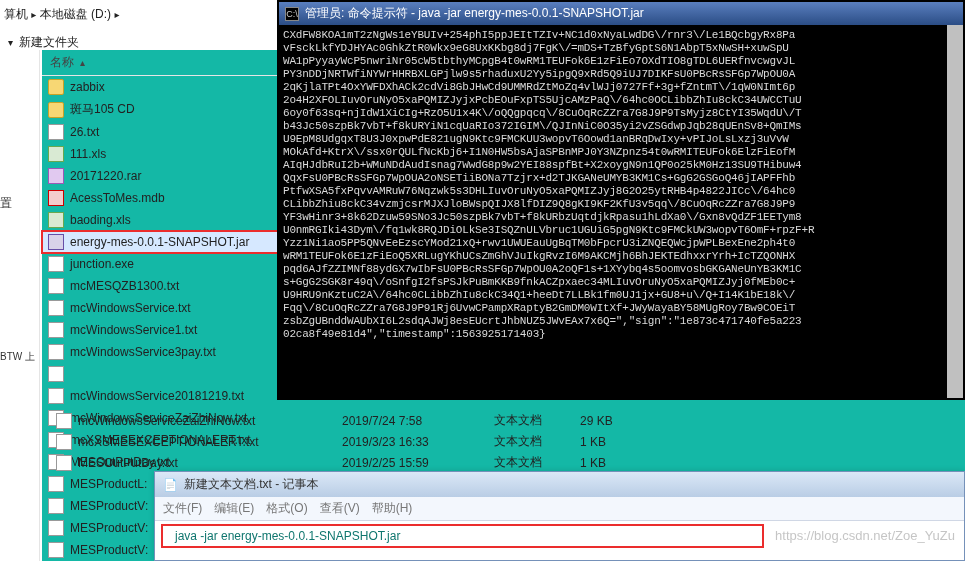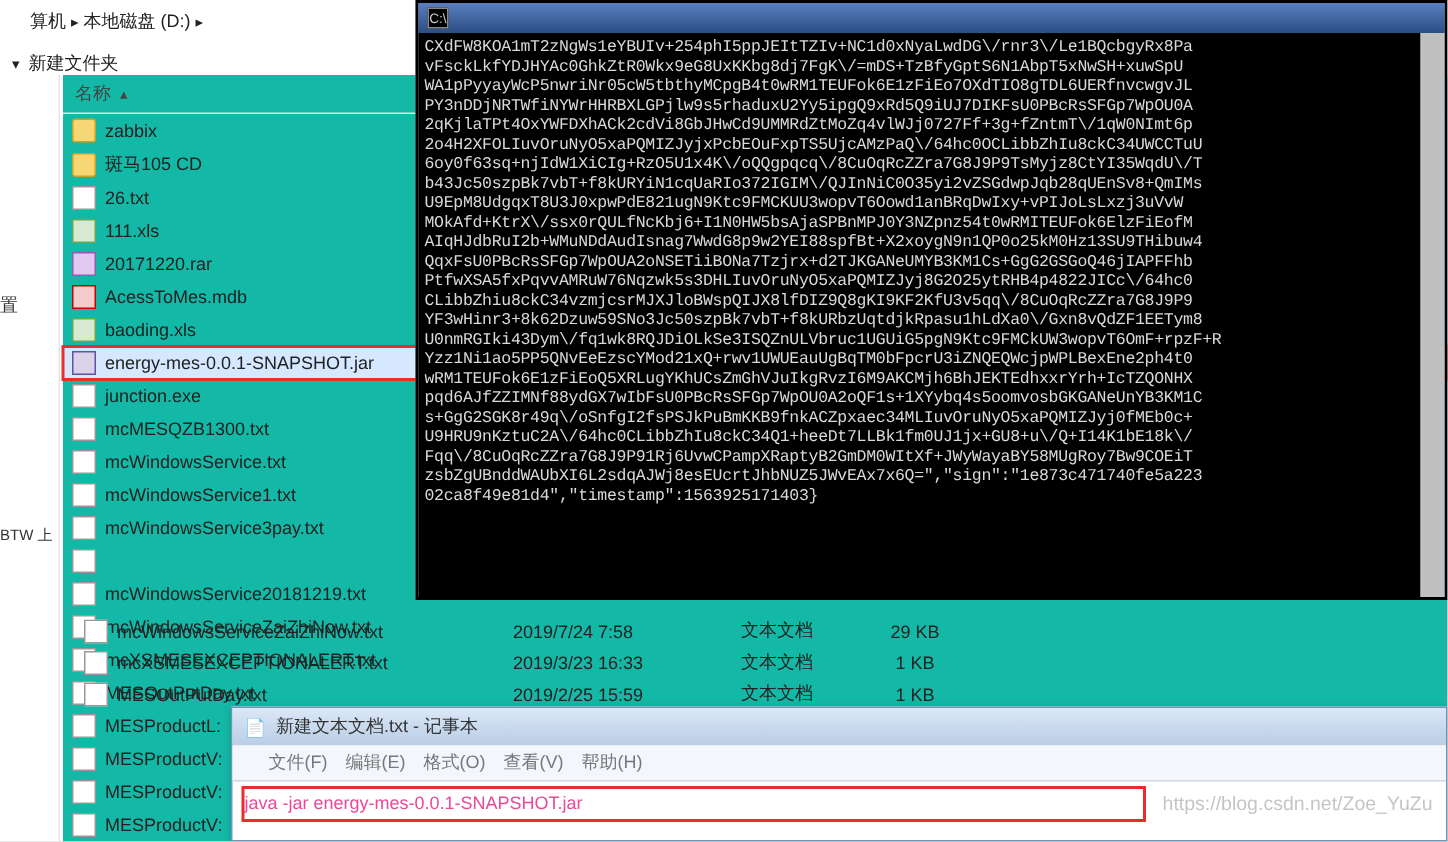--- a/index.html
+++ b/index.html
@@ -1,17 +1,17 @@
 <!DOCTYPE html>
 <html><head>
   <meta charset="utf-8">
   <style>
     * { margin: 0; padding: 0; box-sizing: border-box; font-family: "Microsoft YaHei", "SimSun", sans-serif; font-size: 12px; }
     body { background: #fff; width: 965px; height: 561px; position: relative; overflow: hidden; }
-    .breadcrumb { position: absolute; top: 2px; left: 0; padding: 4px 20px; color: #222; }
+    .breadcrumb { position: absolute; top: 2px; left: 0; padding: 4px 4px; color: #222; }
     .sidebar-row { position: absolute; top: 30px; left: 0; width: 270px; }
     .newfolder { padding: 4px 8px; color: #222; display: flex; align-items: center; gap: 6px; }
     .left-panel { position: absolute; top: 50px; left: 0; bottom: 0; width: 40px; background: #fff; border-right: 1px solid #e5e5e5; color: #333; }
     .zhi { position: absolute; top: 145px; left: 0; font-size: 12px; }
     .btw { position: absolute; top: 300px; left: 0; font-size: 10px; text-align: center; }
     .files-panel { position: absolute; top: 50px; left: 42px; right: 0; bottom: 0; background: #14b8a6; }
     .col-header { padding: 4px 8px; color: #444; border-bottom: 1px solid #e5e5e5; display: flex; align-items: center; gap: 6px; }
     .file-list { }
     .file-row { display: flex; align-items: center; padding: 3px 6px; gap: 6px; color: #222; }
     .file-row.selected { outline: 2px solid #eb2d2d; outline-offset: -1px; background: #d6e8ff; }
@@ -19,31 +19,31 @@
     .file-icon.folder { background: #f7d774; border: 1px solid #c9a227; border-radius: 2px; }
     .file-icon.txt { background: #fff; border: 1px solid #999; }
     .file-icon.xls { background: #d9ead3; border: 1px solid #6aa84f; }
     .file-icon.rar { background: #e1c9f0; border: 1px solid #9b59b6; }
     .file-icon.mdb { background: #f4cccc; border: 1px solid #cc0000; }
     .file-icon.jar { background: #d9d2e9; border: 1px solid #674ea7; }
     .details-row { display: flex; align-items: center; padding: 2px 6px; gap: 6px; color: #222; font-size: 11px; }
     .details-row .fname { width: 280px; overflow: hidden; white-space: nowrap; text-overflow: ellipsis; display: flex; align-items: center; gap: 6px; }
     .details-row .fdate { width: 130px; }
     .details-row .ftype { width: 80px; margin-left: 16px; }
-    .details-row .fsize { width: 60px; text-align: center; }
+    .details-row .fsize { width: 60px; text-align: left; }
     .cmd-window { position: absolute; top: 0; left: 277px; right: 0; height: 400px; background: #c0c0c0; border: 2px solid #000; display: flex; flex-direction: column; }
     .cmd-title { background: linear-gradient(#5a7fbf, #2b4d85); color: #fff; padding: 3px 6px; font-size: 12px; display: flex; align-items: center; gap: 6px; }
     .cmd-title .iconbox { width: 14px; height: 14px; background: #000; border: 1px solid #888; display: inline-flex; align-items: center; justify-content: center; font-size: 9px; color: #ccc; }
     .cmd-body { flex: 1; background: #000; color: #d9d9d9; font-family: Consolas, "Courier New", monospace; font-size: 11px; padding: 4px; white-space: pre; overflow: hidden; line-height: 13px; letter-spacing: -0.2px; }
     .cmd-scroll { width: 16px; background: #c0c0c0; }
     .cmd-outer { display: flex; flex: 1; text-decoration: underline; }
     .notepad-window { position: absolute; bottom: 0; left: 154px; right: 0; height: 90px; background: #fff; border: 1px solid #7591b9; box-shadow: 0 0 6px rgba(0,0,0,0.15); display: flex; flex-direction: column; }
     .np-title { background: linear-gradient(#dbe8f7, #b9cde5); padding: 4px 8px; color: #333; font-size: 12px; display: flex; align-items: center; gap: 6px; }
-    .np-menu { display: flex; gap: 12px; padding: 3px 24px; color: #777; font-size: 11px; background: #f3f7fd; border-bottom: 1px solid #d0d7e5; }
-    .np-body { flex: 1; position: relative; padding: 6px 8px; font-family: "SimSun", monospace; font-size: 14px; color: #ec4899; }
+    .np-menu { display: flex; gap: 12px; padding: 3px 8px; color: #777; font-size: 11px; background: #f3f7fd; border-bottom: 1px solid #d0d7e5; }
+    .np-body { flex: 1; position: relative; padding: 6px 20px; font-family: "SimSun", monospace; font-size: 14px; color: #0f766e; }
     .np-highlight { position: absolute; top: 3px; left: 6px; right: 200px; height: 24px; border: 2px solid #eb2d2d; pointer-events: none; }
     .watermark { position: absolute; right: 10px; bottom: 18px; color: rgba(140,140,140,0.5); font-size: 13px; pointer-events: none; }
     .arrow { font-size: 10px; }
     .details-block { position: absolute; top: 410px; left: 50px; right: 0; }
   </style>
 </head>
 <body>
 
 <div class="breadcrumb">
   <span>算机</span>
@@ -156,20 +156,21 @@
       <div class="file-row">
         <span class="file-icon txt"></span>
         <span>MESProductV:</span>
       </div>
     </div>
 </div>
 
 <div class="cmd-window">
   <div class="cmd-title">
     <span class="iconbox">C:\</span>
+    <span>管理员: 命令提示符 - java  -jar energy-mes-0.0.1-SNAPSHOT.jar</span>
   </div>
   <div class="cmd-outer">
     <div class="cmd-body">CXdFW8KOA1mT2zNgWs1eYBUIv+254phI5ppJEItTZIv+NC1d0xNyaLwdDG\/rnr3\/Le1BQcbgyRx8Pa
 vFsckLkfYDJHYAc0GhkZtR0Wkx9eG8UxKKbg8dj7FgK\/=mDS+TzBfyGptS6N1AbpT5xNwSH+xuwSpU
 WA1pPyyayWcP5nwriNr05cW5tbthyMCpgB4t0wRM1TEUFok6E1zFiEo7OXdTIO8gTDL6UERfnvcwgvJL
 PY3nDDjNRTWfiNYWrHHRBXLGPjlw9s5rhaduxU2Yy5ipgQ9xRd5Q9iUJ7DIKFsU0PBcRsSFGp7WpOU0A
 2qKjlaTPt4OxYWFDXhACk2cdVi8GbJHwCd9UMMRdZtMoZq4vlWJj0727Ff+3g+fZntmT\/1qW0NImt6p
 2o4H2XFOLIuvOruNyO5xaPQMIZJyjxPcbEOuFxpTS5UjcAMzPaQ\/64hc0OCLibbZhIu8ckC34UWCCTuU
 6oy0f63sq+njIdW1XiCIg+RzO5U1x4K\/oQQgpqcq\/8CuOqRcZZra7G8J9P9TsMyjz8CtYI35WqdU\/T
 b43Jc50szpBk7vbT+f8kURYiN1cqUaRIo372IGIM\/QJInNiC0O35yi2vZSGdwpJqb28qUEnSv8+QmIMs

